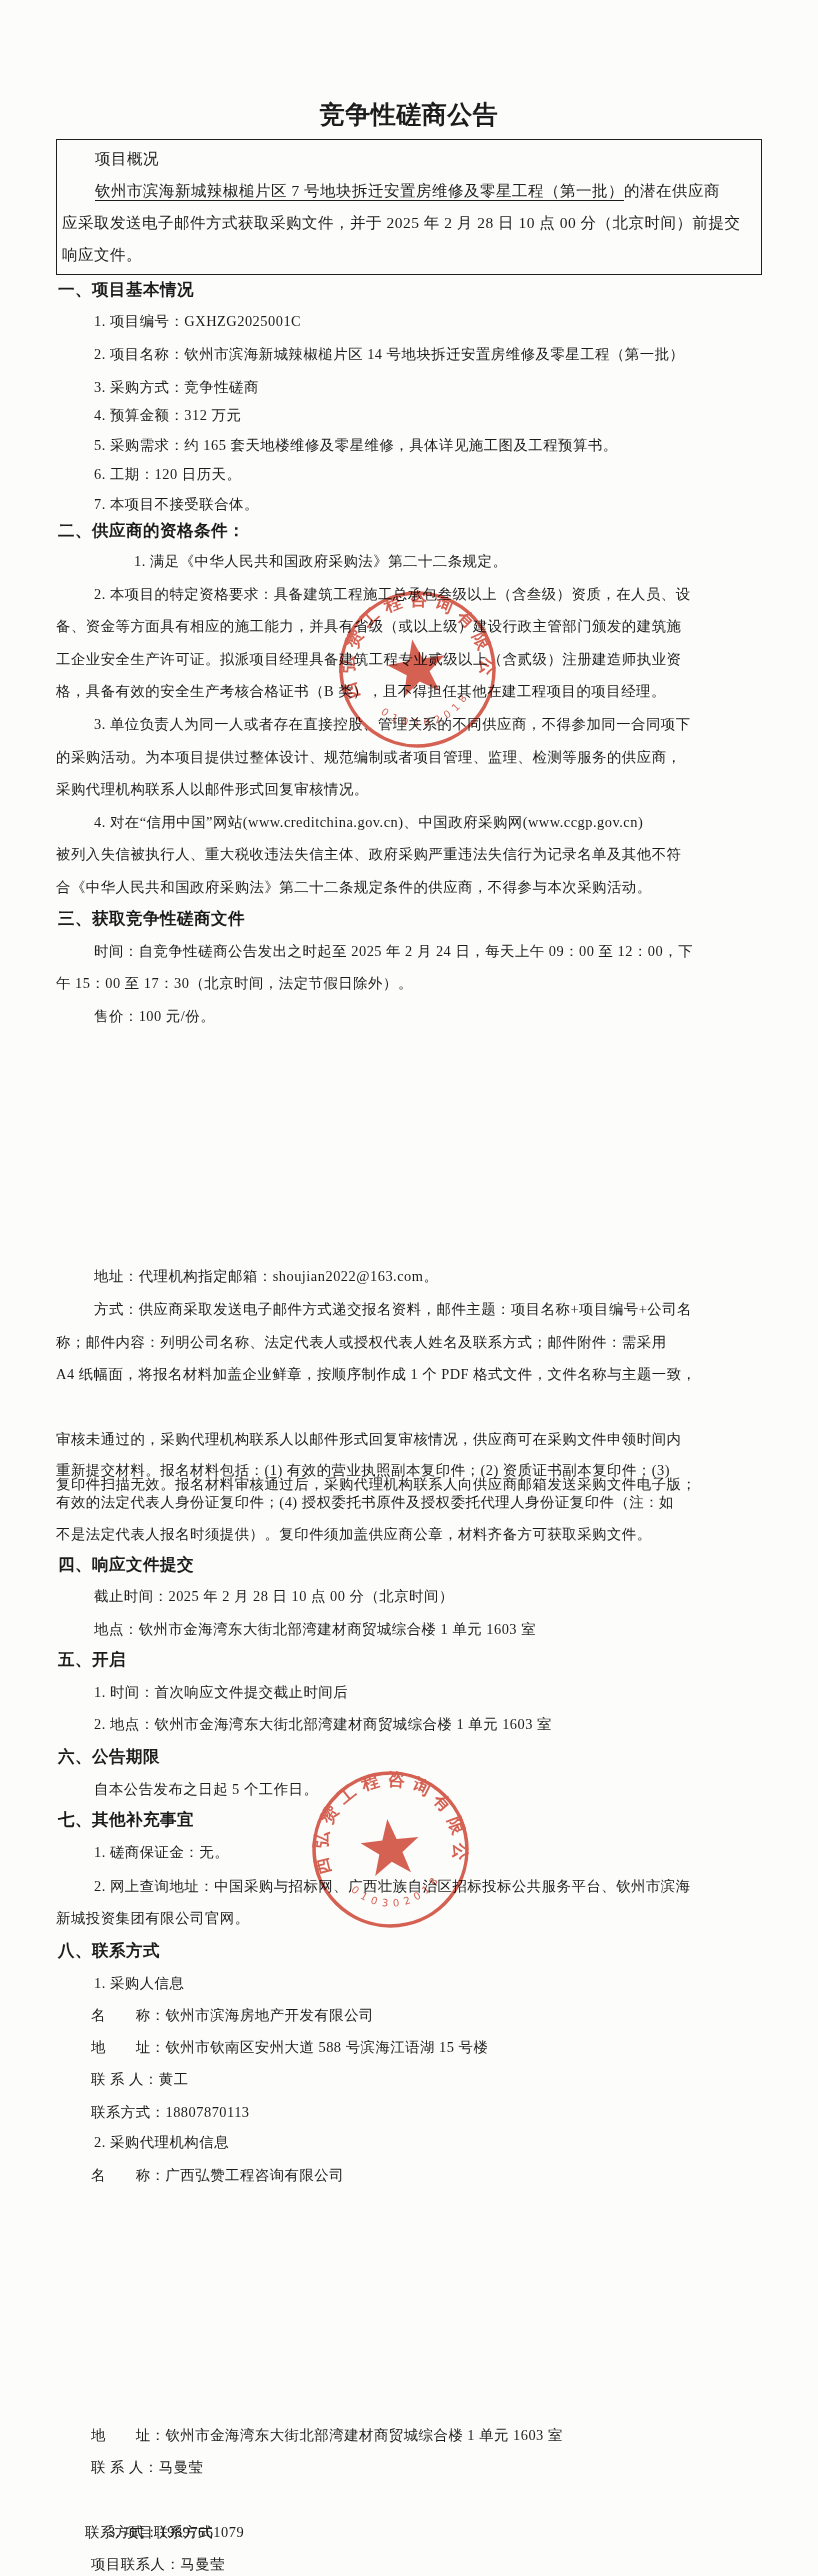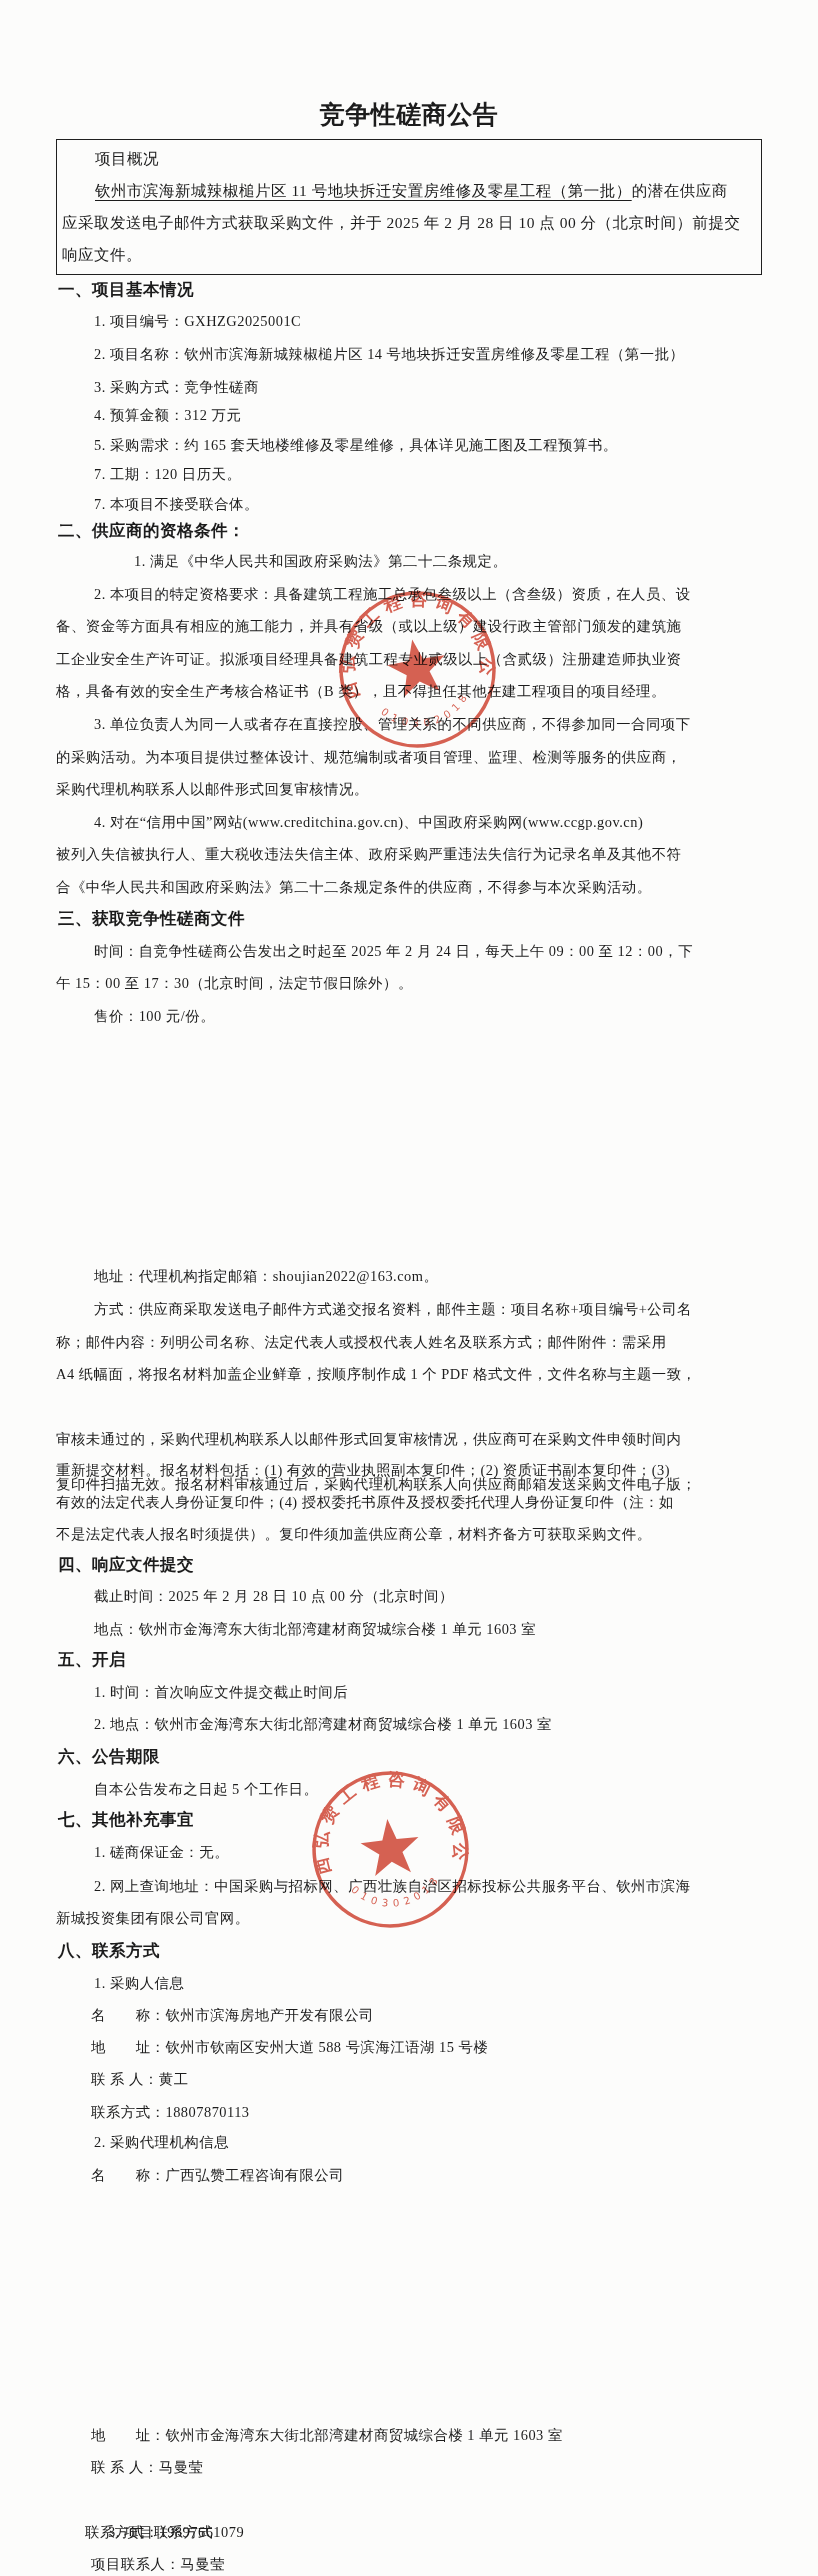--- a/index.html
+++ b/index.html
@@ -41,30 +41,30 @@
   }
 </style>
 </head>
 <body>
 
 <div class="page" id="page">
   <div class="overview-box"></div>
 
 <div class="line bold" style="left: 0px; top: 101px; font-size: 25px; width: 818px; text-align: center; white-space: normal;">竞争性磋商公告</div>
     <div class="line" style="left: 95px; top: 150px; font-size: 15.5px;">项目概况</div>
-    <div class="line" style="left: 95px; top: 182px; font-size: 15.5px;"><u>钦州市滨海新城辣椒槌片区 11 号地块拆迁安置房维修及零星工程（第一批）</u>的潜在供应商</div>
+    <div class="line" style="left: 95px; top: 182px; font-size: 15.5px;"><u>钦州市滨海新城辣椒槌片区 7 号地块拆迁安置房维修及零星工程（第一批）</u>的潜在供应商</div>
     <div class="line" style="left: 62px; top: 214px; font-size: 15.5px;">应采取发送电子邮件方式获取采购文件，并于 2025 年 2 月 28 日 10 点 00 分（北京时间）前提交</div>
     <div class="line" style="left: 62px; top: 246px; font-size: 15.5px;">响应文件。</div>
     <div class="line bold" style="left: 58px; top: 281px; font-size: 16.5px;">一、项目基本情况</div>
     <div class="line" style="left: 94px; top: 313px;">1. 项目编号：GXHZG2025001C</div>
     <div class="line" style="left: 94px; top: 346px;">2. 项目名称：钦州市滨海新城辣椒槌片区 14 号地块拆迁安置房维修及零星工程（第一批）</div>
     <div class="line" style="left: 94px; top: 379px;">3. 采购方式：竞争性磋商</div>
     <div class="line" style="left: 94px; top: 407px;">4. 预算金额：312 万元</div>
     <div class="line" style="left: 94px; top: 437px;">5. 采购需求：约 165 套天地楼维修及零星维修，具体详见施工图及工程预算书。</div>
-    <div class="line" style="left: 94px; top: 466px;">7. 工期：120 日历天。</div>
+    <div class="line" style="left: 94px; top: 466px;">6. 工期：120 日历天。</div>
     <div class="line" style="left: 94px; top: 496px;">7. 本项目不接受联合体。</div>
     <div class="line bold" style="left: 58px; top: 522px; font-size: 16.5px;">二、供应商的资格条件：</div>
     <div class="line" style="left: 94px; top: 553px; margin-left: 40px;">1. 满足《中华人民共和国政府采购法》第二十二条规定。</div>
     <div class="line" style="left: 94px; top: 586px;">2. 本项目的特定资格要求：具备建筑工程施工总承包叁级以上（含叁级）资质，在人员、设</div>
     <div class="line" style="left: 56px; top: 618px;">备、资金等方面具有相应的施工能力，并具有省级（或以上级）建设行政主管部门颁发的建筑施</div>
     <div class="line" style="left: 56px; top: 651px;">工企业安全生产许可证。拟派项目经理具备建筑工程专业贰级以上（含贰级）注册建造师执业资</div>
     <div class="line" style="left: 56px; top: 683px;">格，具备有效的安全生产考核合格证书（B 类），且不得担任其他在建工程项目的项目经理。</div>
     <div class="line" style="left: 94px; top: 716px;">3. 单位负责人为同一人或者存在直接控股、管理关系的不同供应商，不得参加同一合同项下</div>
     <div class="line" style="left: 56px; top: 749px;">的采购活动。为本项目提供过整体设计、规范编制或者项目管理、监理、检测等服务的供应商，</div>
     <div class="line" style="left: 56px; top: 781px;">采购代理机构联系人以邮件形式回复审核情况。</div>

